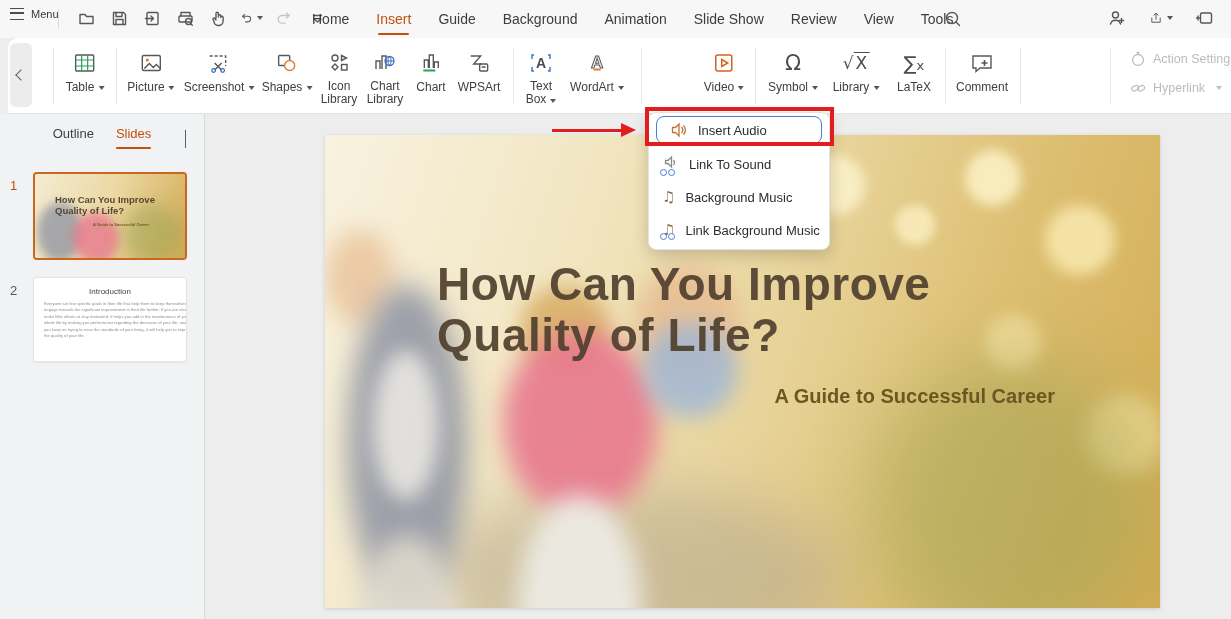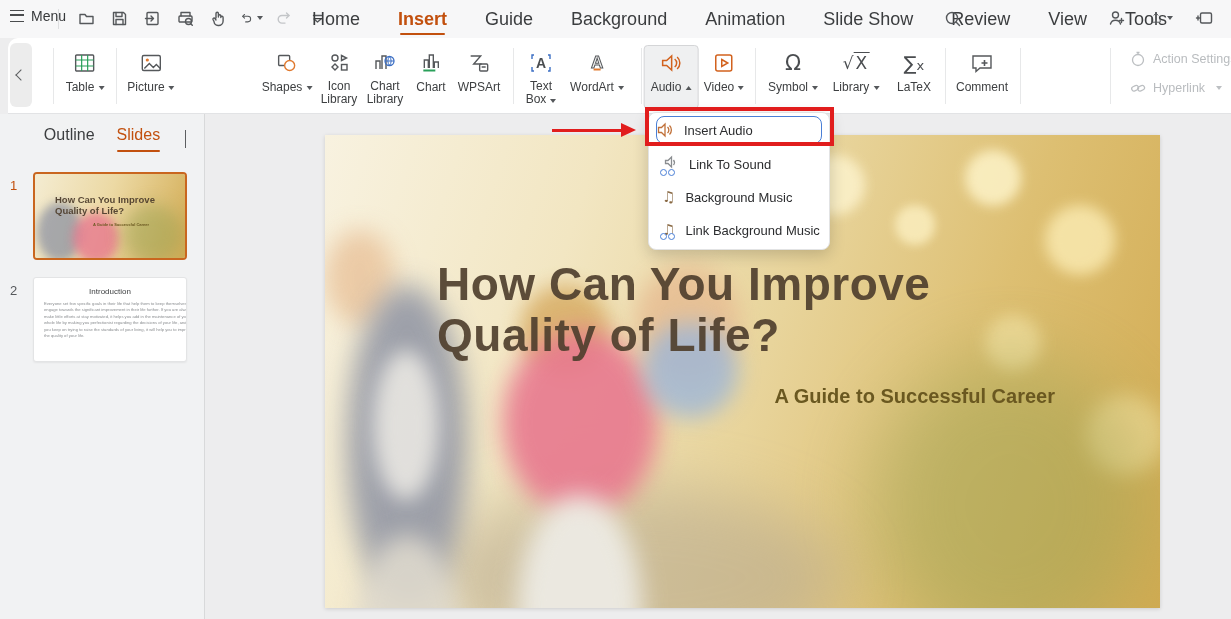--- a/index.html
+++ b/index.html
@@ -3,35 +3,35 @@
 <meta charset="utf-8">
 <style>
   html,body{margin:0;padding:0;background:#ededee;font-family:"Liberation Sans",sans-serif;
             -webkit-font-smoothing:antialiased;}
   #app{position:relative;width:1231px;height:619px;overflow:hidden;background:#ededee;}
   .abs{position:absolute;}
 
   
   #topbar{position:absolute;left:0;top:0;width:1231px;height:38px;background:#f7f7f8;}
   .menu-btn{position:absolute;left:10px;top:8px;display:flex;align-items:center;gap:7px;
-            font-size:14px;color:#37393b;cursor:default;}
+            font-size:11px;color:#37393b;cursor:default;}
   .burger{width:14px;height:10px;border-top:1.6px solid #4a4c4e;border-bottom:1.6px solid #4a4c4e;position:relative;}
   .burger:before{content:"";position:absolute;left:0;top:3.2px;width:14px;height:1.6px;background:#4a4c4e;}
   .tb-div{position:absolute;top:9px;width:1px;height:20px;background:#dddee0;}
   .qrow{position:absolute;left:74px;top:6px;display:flex;align-items:center;gap:9px;}
   .qbtn{width:24px;height:24px;display:flex;align-items:center;justify-content:center;border-radius:4px;}
   svg.ic{fill:none;stroke:#55585b;stroke-width:1.4;stroke-linecap:round;stroke-linejoin:round;}
   svg.ic.dis{stroke:#c3c5c8;}
   .cd{width:0;height:0;border-left:3.5px solid transparent;border-right:3.5px solid transparent;
       border-top:4px solid #55585b;display:inline-block;margin-left:4px;}
   .cu{width:0;height:0;border-left:3.5px solid transparent;border-right:3.5px solid transparent;
       border-bottom:4px solid #55585b;display:inline-block;margin-left:4px;}
-  #tabs{position:absolute;left:312px;top:0;height:38px;display:flex;align-items:center;gap:38px;font-size:18px;color:#3b3d3f;}
+  #tabs{position:absolute;left:312px;top:0;height:38px;display:flex;align-items:center;gap:27px;font-size:14px;color:#3b3d3f;}
   .tab{position:relative;height:38px;display:flex;align-items:center;cursor:default;}
-  .tab.active{color:#c2500e;font-weight:bold;}
+  .tab.active{color:#c2500e;font-weight:normal;}
   .tab.active:after{content:"";position:absolute;left:2px;right:2px;bottom:3px;height:2.5px;background:#c2500e;border-radius:2px;}
   #search-btn{position:absolute;left:941px;top:7px;}
   #tb-right{position:absolute;right:14px;top:6px;display:flex;align-items:center;gap:20px;}
 
   
   #ribbon{position:absolute;left:8px;top:38px;width:1223px;height:76px;background:#ffffff;
           border-radius:10px 0 0 0;border-bottom:1px solid #e2e3e5;box-sizing:border-box;}
   .r-div{position:absolute;top:10px;width:1px;height:56px;background:#e7e8e9;}
   #rscroll{position:absolute;left:2px;top:5px;width:22px;height:64px;background:#ececec;border-radius:6px;
            display:flex;align-items:center;justify-content:center;z-index:3;}
@@ -40,21 +40,21 @@
          justify-content:flex-start;transform:translateX(-50%);cursor:default;}
   .ricon{height:30px;display:flex;align-items:center;justify-content:center;}
   .rlabel{font-size:12px;color:#3e4042;white-space:nowrap;display:flex;align-items:center;line-height:13px;margin-top:3px;}
   .rlabel.wrap{white-space:normal;text-align:center;display:block;}
   .ritem.active-btn{background:#eff0f1;border:1px solid #d4d5d7;border-radius:4px;padding:2px 6px;top:7px;}
   .glyph{font-family:"DejaVu Sans",sans-serif;color:#4a4d50;}
   .hrow{position:absolute;display:flex;align-items:center;gap:7px;font-size:12.5px;color:#b9bcbf;white-space:nowrap;}
 
   
   #sidebar{position:absolute;left:0;top:114px;width:205px;height:505px;background:#f1f2f3;border-right:1px solid #d8d9da;box-sizing:border-box;}
-  .side-tabs{position:absolute;left:0;top:12px;width:100%;display:flex;justify-content:center;gap:22px;font-size:16px;color:#3c3e40;}
+  .side-tabs{position:absolute;left:0;top:12px;width:100%;display:flex;justify-content:center;gap:22px;font-size:13px;color:#3c3e40;}
   .stab{position:relative;padding-bottom:8px;}
   .stab.active{color:#c2500e;}
   .stab.active:after{content:"";position:absolute;left:0;right:0;bottom:0;height:2.5px;background:#c2500e;border-radius:2px;}
   #collapse-panel{position:absolute;right:18px;top:16px;}
   .thumb-num{position:absolute;left:10px;font-size:13px;color:#55585b;}
   .thumb-num.sel{color:#c2500e;}
   #thumb1{position:absolute;left:33px;top:58px;width:154px;height:88px;border:2px solid #c9661f;border-radius:4px;
           overflow:hidden;background:#e8d9a8;box-sizing:border-box;}
   #thumb2{position:absolute;left:33px;top:163px;width:154px;height:85px;background:#fff;border:1px solid #e3e4e5;
           border-radius:3px;box-sizing:border-box;overflow:hidden;box-shadow:0 1px 2px rgba(0,0,0,.06);}
@@ -67,21 +67,21 @@
          box-shadow:0 1px 4px rgba(0,0,0,.14);}
   .blob{position:absolute;border-radius:50%;}
   .slide-title{position:absolute;left:112px;top:124px;font-size:46px;line-height:51px;font-weight:bold;
                color:rgba(79,63,46,.92);letter-spacing:.5px;}
   .slide-sub{position:absolute;left:430px;top:250px;width:300px;text-align:right;font-size:20px;font-weight:bold;color:#6a5820;}
 
   
   #audio-menu{position:absolute;left:648px;top:112px;width:182px;height:138px;background:#fff;border:1px solid #e2e3e4;
               border-radius:8px;box-shadow:0 5px 16px rgba(0,0,0,.18);z-index:50;box-sizing:border-box;padding-top:2px;}
   .mitem{position:relative;height:33px;display:flex;align-items:center;gap:10px;padding-left:13px;font-size:13px;color:#2c2d2f;}
-  .mitem.focus{margin:1px 7px 0 7px;padding-left:0;height:28px;border:1.5px solid #4a7fd6;border-radius:8px;box-sizing:border-box;}
+  .mitem.focus{margin:1px 7px 0 7px;padding-left:14px;height:28px;border:1.5px solid #4a7fd6;border-radius:8px;box-sizing:border-box;}
   .note{font-family:"DejaVu Sans",sans-serif;font-size:15px;color:#8a6a45;line-height:15px;position:relative;}
   .linkdots{position:absolute;left:-2px;bottom:-2px;display:flex;gap:1px;}
   .linkdots i{width:5px;height:5px;border:1.3px solid #4a7fd6;border-radius:50%;background:#fff;display:block;}
 
   
   #red-rect{position:absolute;left:645px;top:107px;width:189px;height:39px;border:4px solid #e11d1d;box-sizing:border-box;z-index:60;}
   #red-arrow{position:absolute;left:552px;top:129px;width:70px;height:3px;background:#e11d1d;z-index:60;}
   #red-arrow-head{position:absolute;left:621px;top:123px;width:0;height:0;border-left:15px solid #e11d1d;
                   border-top:7px solid transparent;border-bottom:7px solid transparent;z-index:60;}
 </style>
@@ -226,20 +226,34 @@
             <circle cx="8" cy="8" r="1.6" fill="#e07a30"></circle>
             <path d="M5 16.5 l5-5 4 4 3-3 4 4" fill="none" stroke="#55585b" stroke-width="1.4"></path>
           </svg>
       </div>
       <div class="rlabel">
           <span>Picture</span>
           <span class="cd"></span>
         </div>
     </div>
 
+    <div class="ritem" style="left:211px">
+      <div class="ricon">
+        <svg width="26" height="22" viewBox="0 0 26 22">
+            <path d="M4 4 h16 v10" fill="none" stroke="#55585b" stroke-width="1.4" stroke-dasharray="3 2"></path>
+            <path d="M9 11 l7 7 M16 11 l-7 7" stroke="#55585b" stroke-width="1.4"></path>
+            <circle cx="8" cy="18.5" r="1.8" fill="none" stroke="#3c6fc4" stroke-width="1.3"></circle>
+            <circle cx="17" cy="18.5" r="1.8" fill="none" stroke="#3c6fc4" stroke-width="1.3"></circle>
+          </svg>
+      </div>
+      <div class="rlabel">
+          <span>Screenshot</span>
+          <span class="cd"></span>
+        </div>
+    </div>
 
     <div class="ritem" style="left:279px">
       <div class="ricon">
         <svg width="24" height="22" viewBox="0 0 24 22">
             <rect x="4" y="3.5" width="11" height="10" rx="1" fill="none" stroke="#55585b" stroke-width="1.4"></rect>
             <circle cx="15" cy="13.5" r="5" fill="#fff" stroke="#e07a30" stroke-width="1.4"></circle>
           </svg>
       </div>
       <div class="rlabel">
           <span>Shapes</span>
@@ -311,33 +325,20 @@
             <text x="13" y="17" text-anchor="middle" font-size="17" font-family="Liberation Sans" font-weight="bold" fill="#f4f4f4" stroke="#55585b" stroke-width="1">A</text>
             <path d="M9.5 18.5 h7" stroke="#e07a30" stroke-width="2"></path>
           </svg>
       </div>
       <div class="rlabel">
           <span>WordArt</span>
           <span class="cd"></span>
         </div>
     </div>
 
-    <div class="ritem active-btn" style="left:663px">
-      <div class="ricon">
-        <svg width="26" height="24" viewBox="0 0 26 24" fill="none" stroke="#d2621e" stroke-width="1.5">
-            <path d="M5 9.5 h4 l5-4.5 v14 l-5-4.5 h-4 z"></path>
-            <path d="M17 8 a5 5 0 0 1 0 8"></path>
-            <path d="M19.5 6 a8 8 0 0 1 0 12"></path>
-          </svg>
-      </div>
-      <div class="rlabel">
-          <span>Audio</span>
-          <span class="cu"></span>
-        </div>
-    </div>
 
     <div class="ritem" style="left:716px">
       <div class="ricon">
         <svg width="24" height="24" viewBox="0 0 24 24" fill="none" stroke="#d2621e" stroke-width="1.5">
             <rect x="4" y="4" width="16" height="16" rx="2"></rect>
             <path d="M10 8.5 l6 3.5 -6 3.5 z"></path>
           </svg>
       </div>
       <div class="rlabel">
           <span>Video</span>

